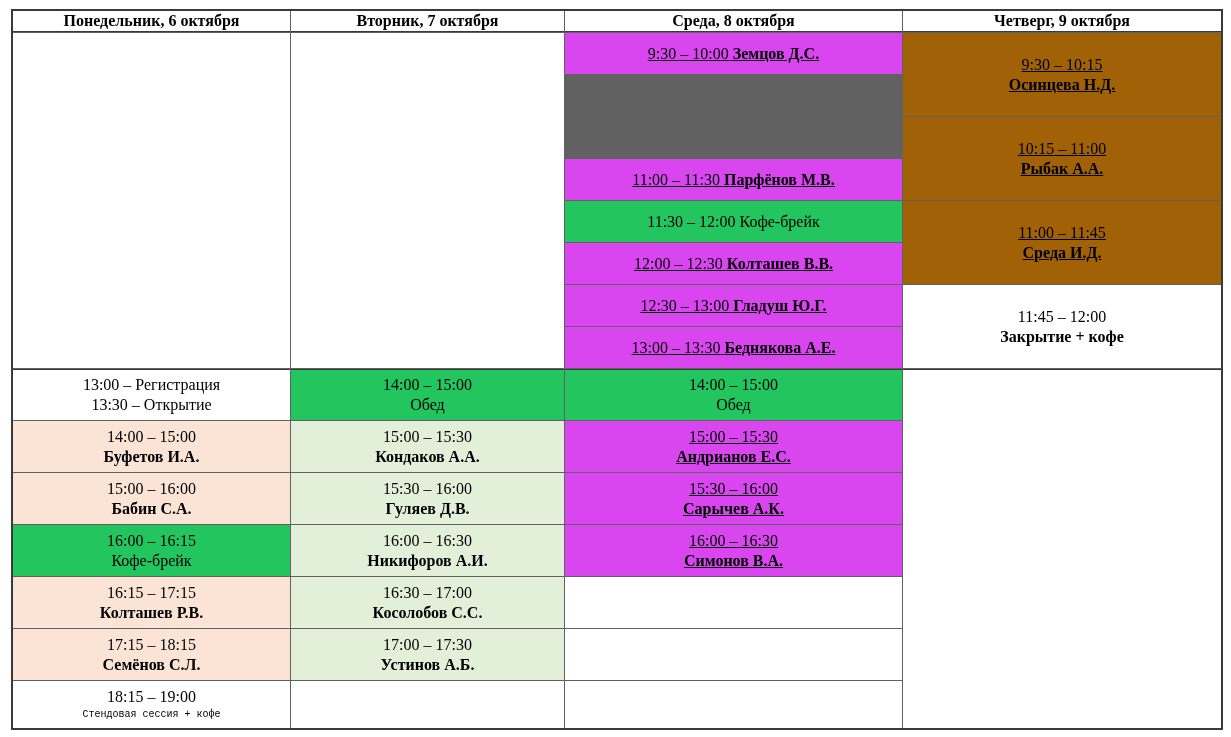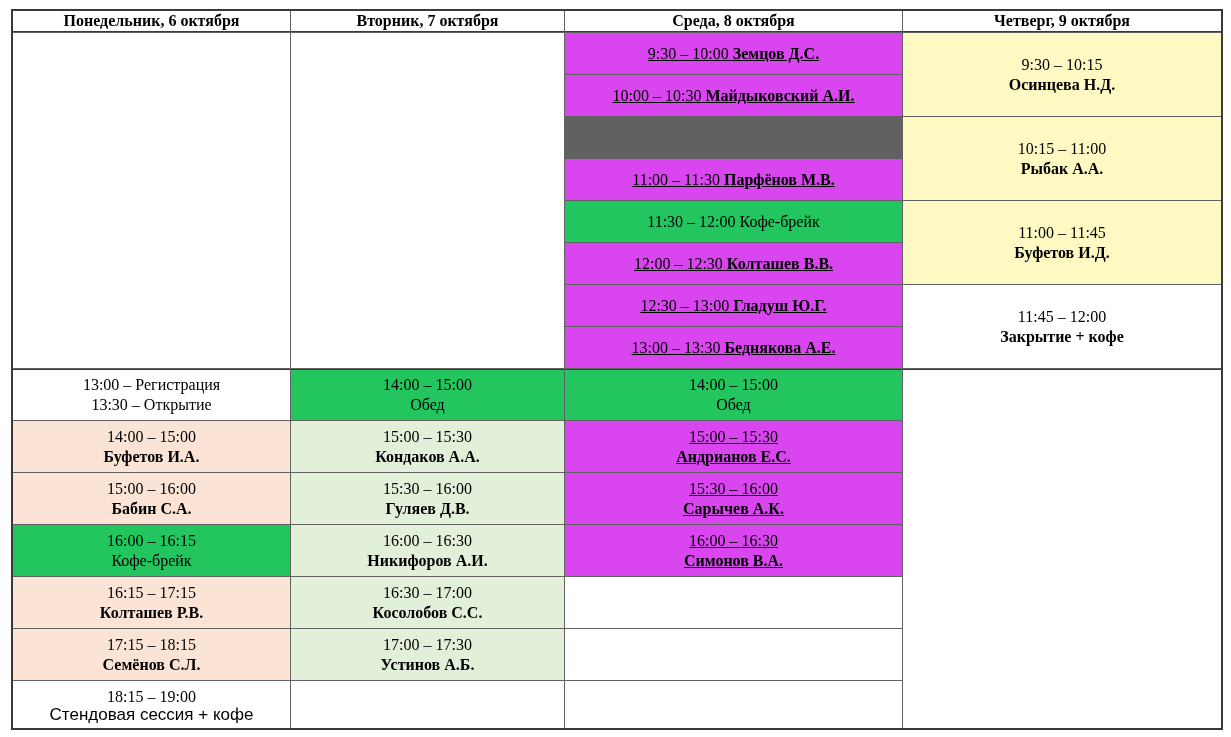--- a/index.html
+++ b/index.html
@@ -19,46 +19,43 @@
   .cell{
     background:#ffffff;
     display:flex;flex-direction:column;
     align-items:center;justify-content:center;
     font-size:16px;line-height:20px;text-align:center;
     overflow:hidden;
   }
   .hdr{font-weight:bold;border-bottom:1px solid #3a3a3a;font-size:16px;}
   .tb{border-top:1px solid #3a3a3a;}   
   .yellow{background:#d946ef;text-decoration:underline;}
-  .blue{background:#fef9c3;}
+  .blue{background:#a16207;text-decoration:underline;}
   .pink{background:#fbe4d5;}
   .green{background:#e2efd9;}
   .gray{background:#22c55e;}
   .b{font-weight:bold;}
   .ln{white-space:nowrap;}
-  .small{font-family:Liberation Sans, sans-serif;font-size:17px;line-height:16px;}
+  .small{font-family:Liberation Mono, monospace;font-size:10px;line-height:16px;}
 </style>
 </head>
 <body>
 
 <div class="schedule">
 
   <div class="cell hdr" style="grid-area:1/1">Понедельник, 6 октября</div>
   <div class="cell hdr" style="grid-area:1/2">Вторник, 7 октября</div>
   <div class="cell hdr" style="grid-area:1/3">Среда, 8 октября</div>
   <div class="cell hdr" style="grid-area:1/4">Четверг, 9 октября</div>
 
   <div class="cell" style="grid-area:2/1/10/2"></div>
   <div class="cell" style="grid-area:2/2/10/3"></div>
 
   <div class="cell yellow" style="grid-area:2/3">
     <div class="ln"><span>9:30 – 10:00</span> <span class="b">Земцов Д.С.</span></div>
-  </div>
-  <div class="cell yellow" style="grid-area:3/3">
-    <div class="ln"><span>10:00 – 10:30</span> <span class="b">Майдыковский А.И.</span></div>
   </div>
   <div class="cell yellow" style="grid-area:5/3">
     <div class="ln"><span>11:00 – 11:30</span> <span class="b">Парфёнов М.В.</span></div>
   </div>
   <div class="cell gray" style="grid-area:6/3">
     <div class="ln"><span>11:30 – 12:00</span> <span>Кофе-брейк</span></div>
   </div>
   <div class="cell yellow" style="grid-area:7/3">
     <div class="ln"><span>12:00 – 12:30</span> <span class="b">Колташев В.В.</span></div>
   </div>
@@ -72,21 +69,21 @@
   <div class="cell blue" style="grid-area:2/4/4/5">
     <div>9:30 – 10:15</div>
     <div class="b">Осинцева Н.Д.</div>
   </div>
   <div class="cell blue" style="grid-area:4/4/6/5">
     <div>10:15 – 11:00</div>
     <div class="b">Рыбак А.А.</div>
   </div>
   <div class="cell blue" style="grid-area:6/4/8/5">
     <div>11:00 – 11:45</div>
-    <div class="b">Буфетов И.Д.</div>
+    <div class="b">Среда И.Д.</div>
   </div>
   <div class="cell" style="grid-area:8/4/10/5">
     <div>11:45 – 12:00</div>
     <div class="b">Закрытие + кофе</div>
   </div>
 
   <div class="cell tb" style="grid-area:10/1">
     <div>13:00 – Регистрация</div>
     <div>13:30 – Открытие</div>
   </div>

